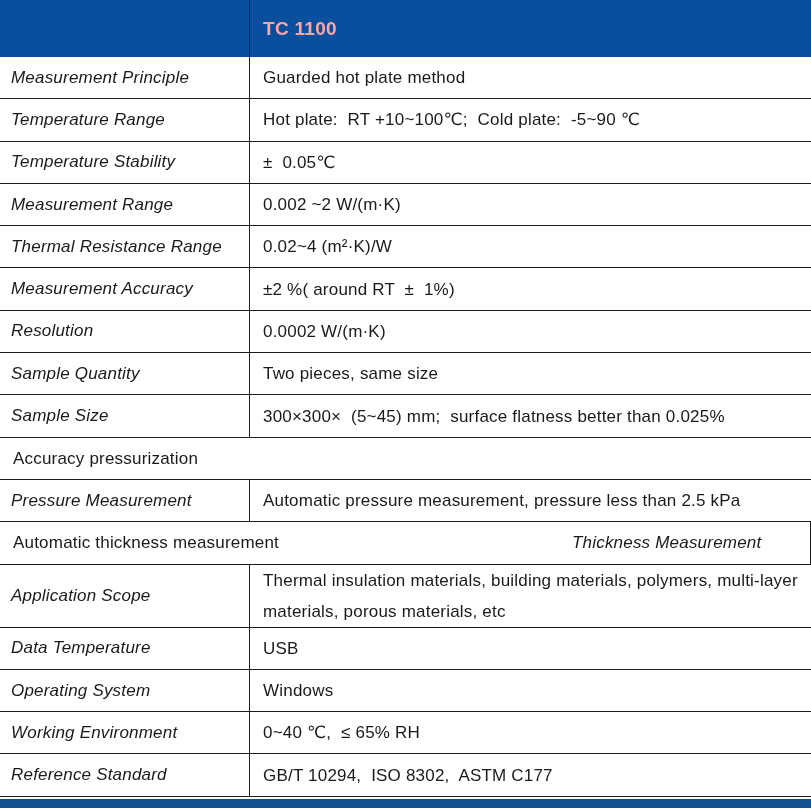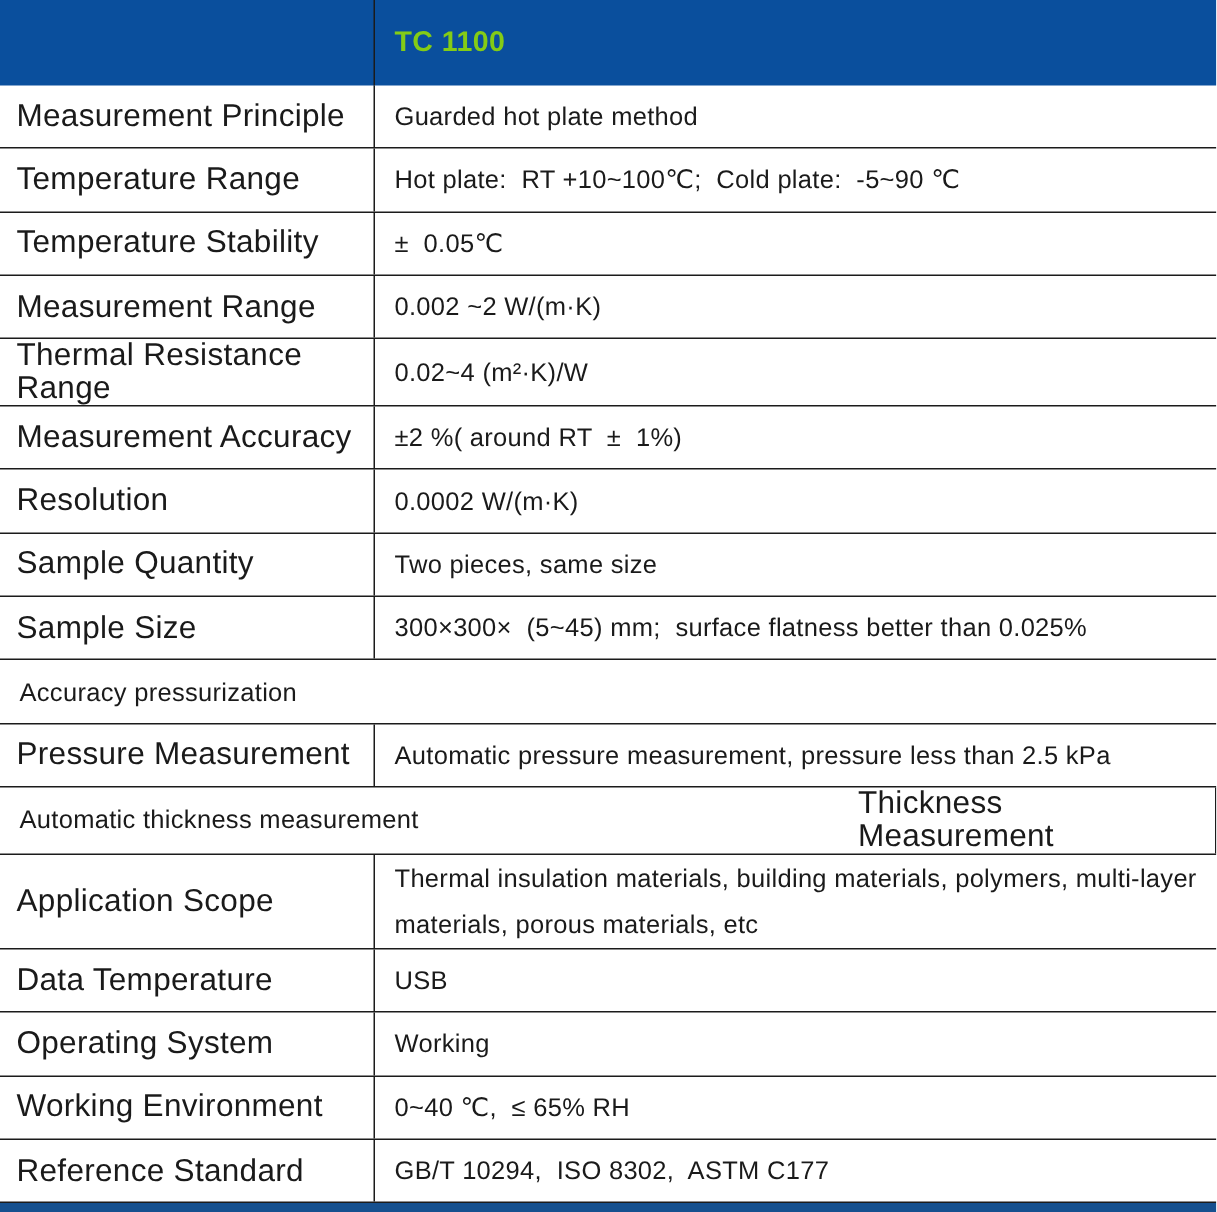--- a/index.html
+++ b/index.html
@@ -42,32 +42,33 @@
     border-right: 1px solid #1b1b1b;
     padding-left: 11px;
     padding-right: 6px;
   }
   .value-col {
     flex: 1 1 auto;
     padding-left: 13px;
     padding-right: 8px;
   }
   .spec-label {
-    font-size: 21px;
+    font-size: 17px;
     letter-spacing: 0.2px;
     line-height: 22px;
+    font-style: italic;
   }
   .spec-value {
     font-size: 17px;
     letter-spacing: 0.2px;
     line-height: 31px;
     white-space: pre-wrap;
   }
   .product-title {
-    color: #84cc16;
+    color: #fca5a5;
     font-size: 19px;
     font-weight: bold;
     letter-spacing: 0.3px;
   }
   .footer-bar {
     margin-top: auto;
     height: 9px;
     background: #15508f;
     flex: 0 0 auto;
   }
@@ -206,21 +207,21 @@
     <div class="cell value-col">
       <span class="spec-value">USB</span>
     </div>
   </div>
 
   <div class="row">
     <div class="cell label-col">
       <span class="spec-label">Operating System</span>
     </div>
     <div class="cell value-col">
-      <span class="spec-value">Working</span>
+      <span class="spec-value">Windows</span>
     </div>
   </div>
 
   <div class="row">
     <div class="cell label-col">
       <span class="spec-label">Working Environment</span>
     </div>
     <div class="cell value-col">
       <span class="spec-value">0~40 ℃,  ≤ 65% RH</span>
     </div>

